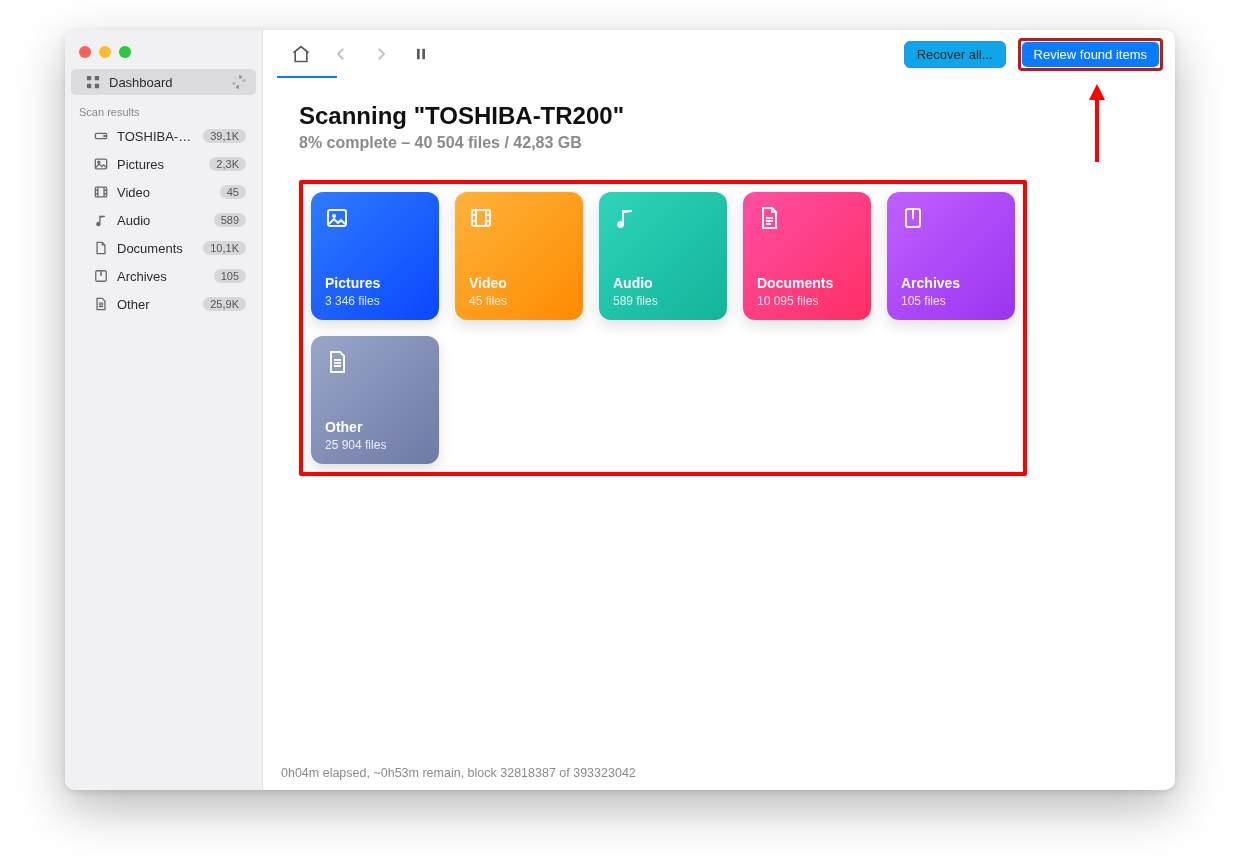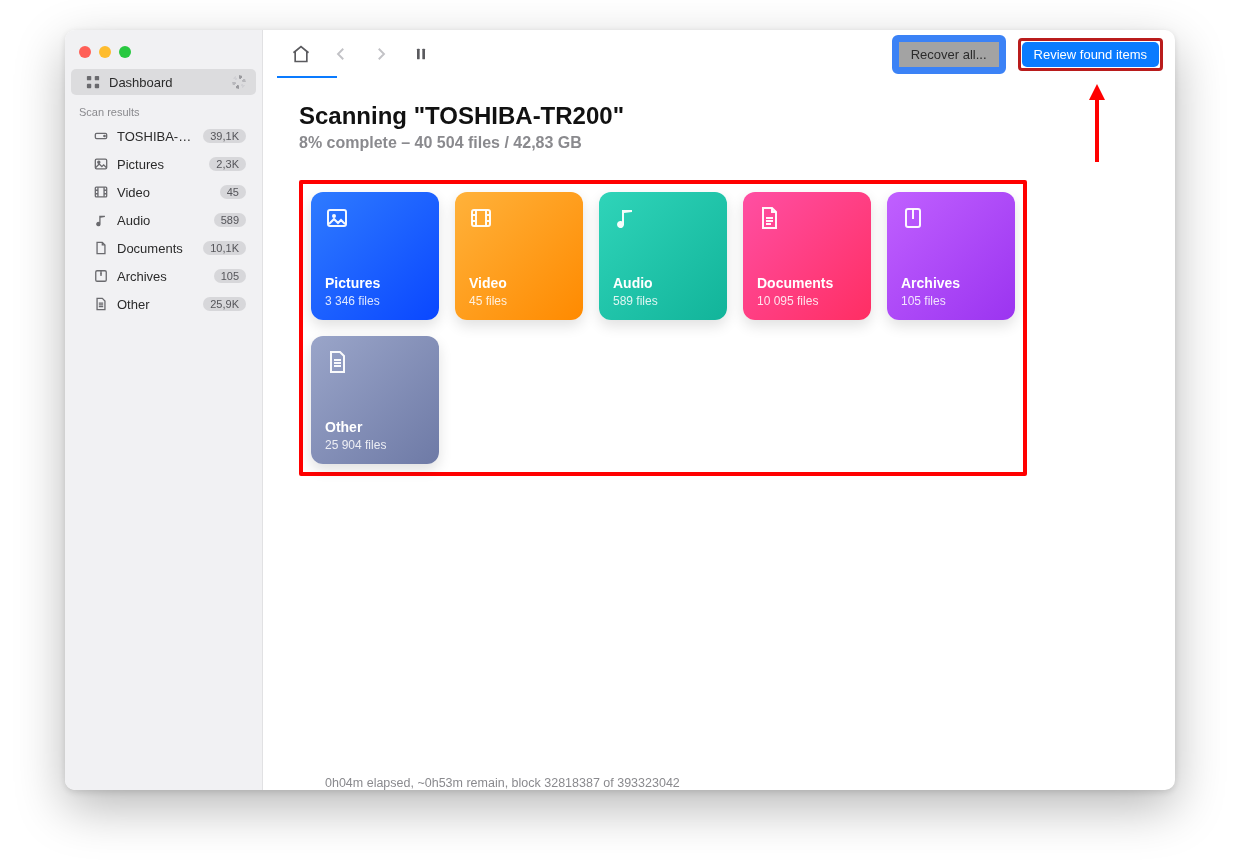--- a/index.html
+++ b/index.html
@@ -129,22 +129,22 @@
   }
   .tool-btn.disabled { color:#c2c2c6; cursor:default; }
   .tab-underline {
     position:absolute;
     bottom:0; left:14px;
     width:60px; height:2px;
     background:#0a7bff;
   }
   .toolbar-spacer { flex:1; }
   .recover-btn {
-    background:#a3a3a3;
-    border:7px solid #3b82f6;
+    background:#0ea5e9;
+    border:1px solid #3b82f6;
     border-radius:6px;
     padding:5px 12px;
     font-size:13px;
     color:#2b2b2b;
     cursor:pointer;
     margin-right:8px;
   }
   .review-wrap {
     border:3px solid #b91c1c;
     border-radius:4px;
@@ -206,25 +206,24 @@
   .card .card-sub { font-size:12px; font-weight:500; opacity:0.85; margin-top:2px;}
   .card.pictures { background: linear-gradient(135deg,#2f7bff 0%, #0a47ff 100%); }
   .card.video    { background: linear-gradient(135deg,#ffb23b 0%, #ff8a00 100%); }
   .card.audio    { background: linear-gradient(135deg,#2fd4b9 0%, #12b49a 100%); }
   .card.documents{ background: linear-gradient(135deg,#ff4fa3 0%, #ff2e63 100%); }
   .card.archives { background: linear-gradient(135deg,#c060ff 0%, #9b34f0 100%); }
   .card.other    { background: linear-gradient(135deg,#9aa5c9 0%, #6e7aa6 100%); }
   .status-bar {
     height:34px;
     display:flex;
-    align-items:flex-end;
+    align-items:center;
     padding:0 18px;
     font-size:12.5px;
     color:#8a8a8e;
-    margin-left:44px;
   }
   
   .arrow {
     position:absolute;
     top:54px;
     right:68px;
     width:20px;
     height:80px;
     pointer-events:none;
   }

